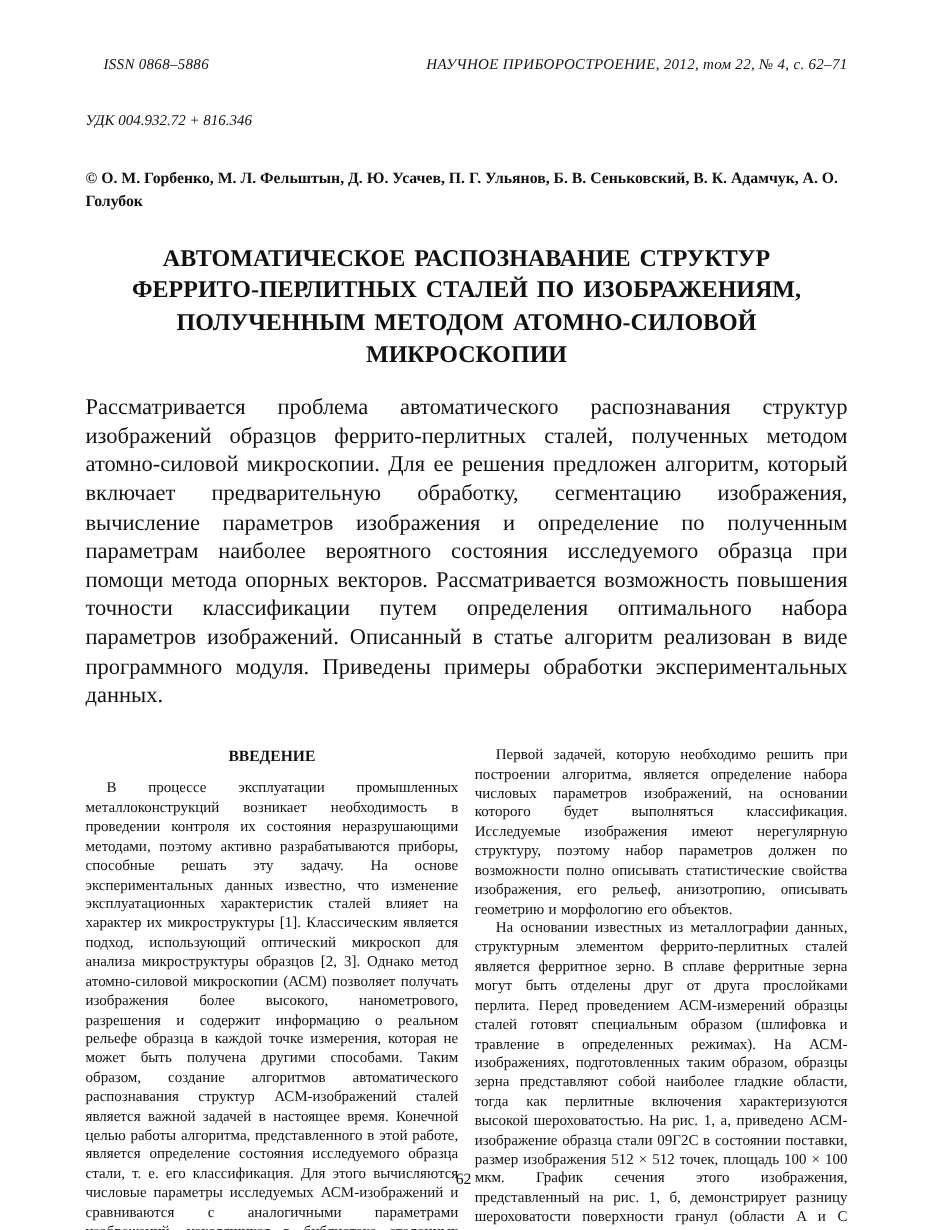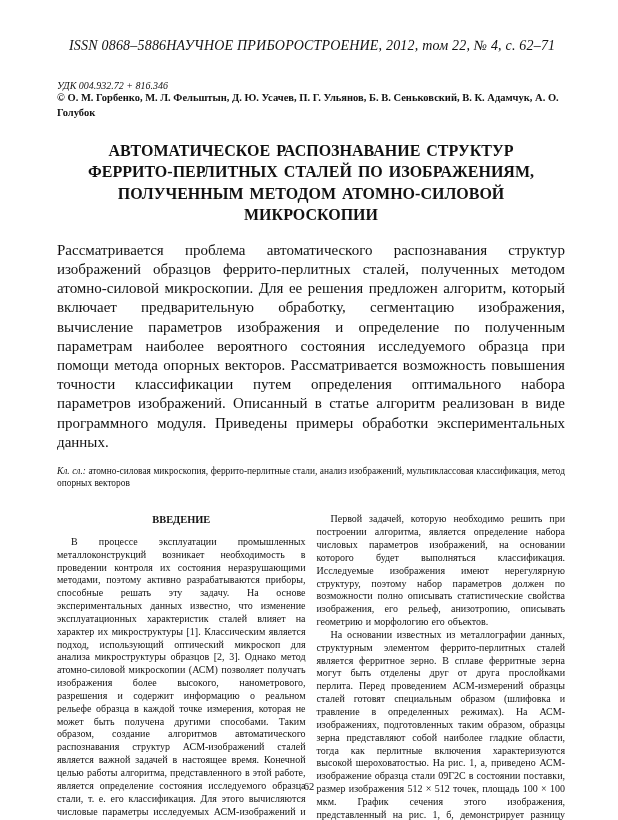--- a/index.html
+++ b/index.html
@@ -13,24 +13,24 @@
     overflow: hidden;
   }
   .page {
     position: absolute;
     inset: 0;
     padding: 38px 53px 0 57px;
   }
   
   .running-head {
     display: flex;
-    justify-content: flex-start;
+    justify-content: space-between;
     align-items: baseline;
     font-style: italic;
-    font-size: 14px;
+    font-size: 10px;
     letter-spacing: 0.2px;
   }
   .running-head .issn { padding-left: 12px; }
   
   .banner {
     display: flex;
     align-items: center;
     margin-top: 15px;
     gap: 8px;
   }
@@ -47,20 +47,21 @@
     white-space: nowrap;
   }
   
   .udc {
     margin-top: 26px;
     font-style: italic;
     font-size: 10px;
   }
   
   .authors {
+    margin-top: 27px;
     font-weight: bold;
     font-size: 10.5px;
     line-height: 1.4;
   }
   
   .title {
     margin: 20px auto 0 auto;
     width: 450px;
     text-align: center;
     font-weight: bold;
@@ -128,23 +129,20 @@
 
 
   <div class="udc">УДК 004.932.72 + 816.346</div>
 
   <div class="authors">© О. М. Горбенко, М. Л. Фельштын, Д. Ю. Усачев, П. Г. Ульянов, Б. В. Сеньковский, В. К. Адамчук, А. О. Голубок</div>
 
   <div class="title">АВТОМАТИЧЕСКОЕ РАСПОЗНАВАНИЕ СТРУКТУР ФЕРРИТО-ПЕРЛИТНЫХ СТАЛЕЙ ПО ИЗОБРАЖЕНИЯМ, ПОЛУЧЕННЫМ МЕТОДОМ АТОМНО-СИЛОВОЙ МИКРОСКОПИИ</div>
 
   <div class="abstract">Рассматривается проблема автоматического распознавания структур изображений образцов феррито-перлитных сталей, полученных методом атомно-силовой микроскопии. Для ее решения предложен алгоритм, который включает предварительную обработку, сегментацию изображения, вычисление параметров изображения и определение по полученным параметрам наиболее вероятного состояния исследуемого образца при помощи метода опорных векторов. Рассматривается возможность повышения точности классификации путем определения оптимального набора параметров изображений. Описанный в статье алгоритм реализован в виде программного модуля. Приведены примеры обработки экспериментальных данных.</div>
 
-  <div class="keywords">
-    <span class="kw-label">Кл. сл.:</span><span> атомно-силовая микроскопия, феррито-перлитные стали, анализ изображений, мультиклассовая классификация, метод опорных векторов</span>
-  </div>
 
   <div class="columns">
 
     <div class="col">
       <div class="section-heading">ВВЕДЕНИЕ</div>
       <p class="body-para">В процессе эксплуатации промышленных металлоконструкций возникает необходимость в проведении контроля их состояния неразрушающими методами, поэтому активно разрабатываются приборы, способные решать эту задачу. На основе экспериментальных данных известно, что изменение эксплуатационных характеристик сталей влияет на характер их микроструктуры [1]. Классическим является подход, использующий оптический микроскоп для анализа микроструктуры образцов [2, 3]. Однако метод атомно-силовой микроскопии (АСМ) позволяет получать изображения более высокого, нанометрового, разрешения и содержит информацию о реальном рельефе образца в каждой точке измерения, которая не может быть получена другими способами. Таким образом, создание алгоритмов автоматического распознавания структур АСМ-изображений сталей является важной задачей в настоящее время. Конечной целью работы алгоритма, представленного в этой работе, является определение состояния исследуемого образца стали, т. е. его классификация. Для этого вычисляются числовые параметры исследуемых АСМ-изображений и сравниваются с аналогичными параметрами изображений, находящихся в библиотеке эталонных изображений, созданной заранее.</p>
     </div>
 
     <div class="col">
       <p class="body-para">Первой задачей, которую необходимо решить при построении алгоритма, является определение набора числовых параметров изображений, на основании которого будет выполняться классификация. Исследуемые изображения имеют нерегулярную структуру, поэтому набор параметров должен по возможности полно описывать статистические свойства изображения, его рельеф, анизотропию, описывать геометрию и морфологию его объектов.</p>

